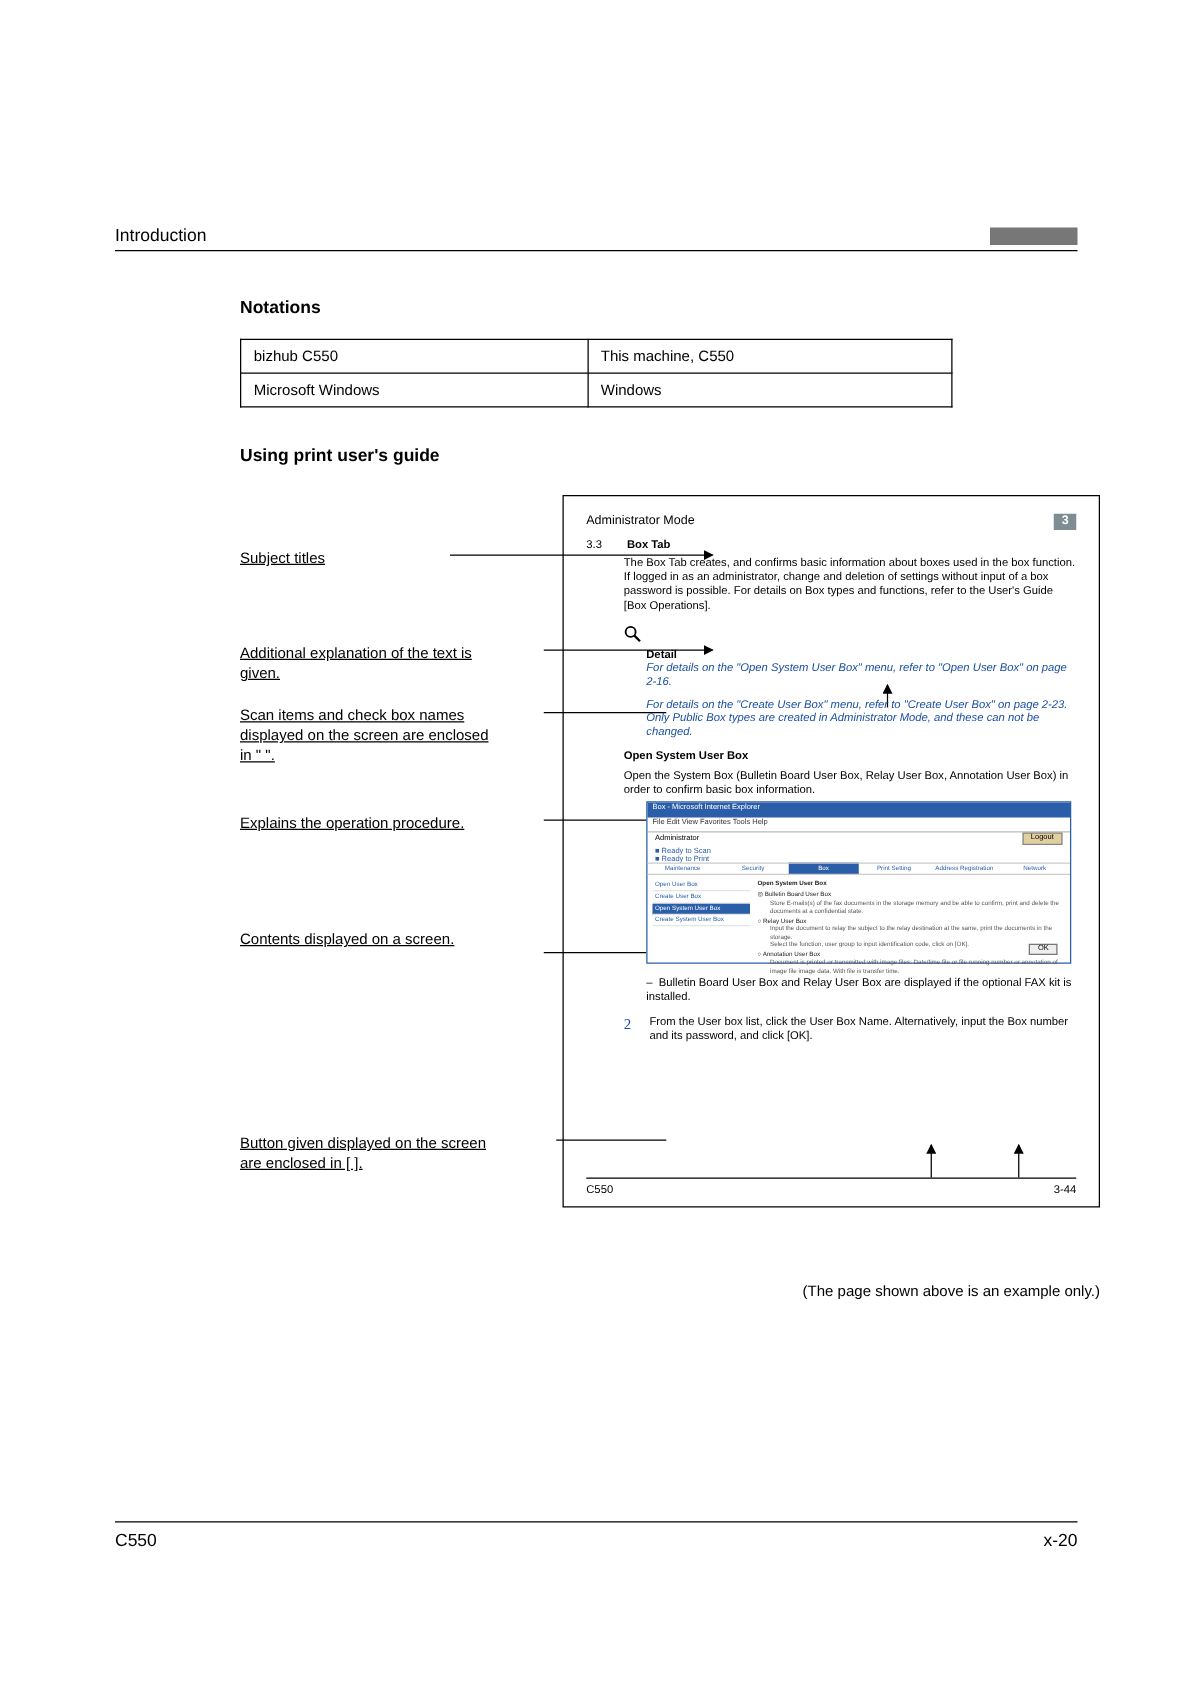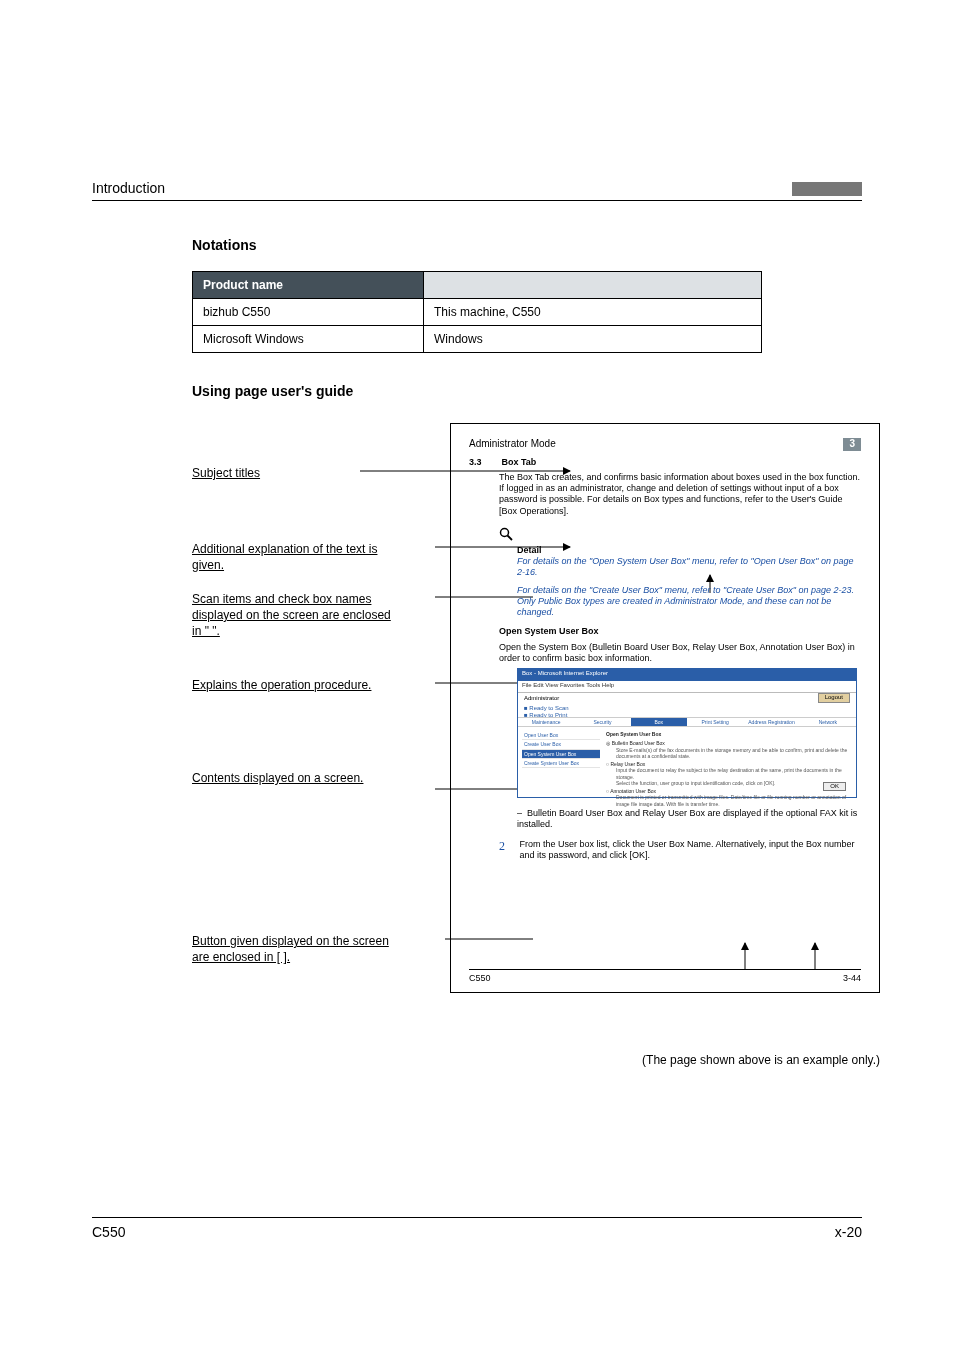--- a/index.html
+++ b/index.html
@@ -110,21 +110,21 @@
     align-items: center;
   }
   .cb-mode .chapnum {
     background: #7e8c94;
     color: #fff;
     font-weight: bold;
     padding: 0 6px;
     font-size: 10px;
   }
   .cb-secnum {
-    font-weight: bold;
+    font-weight: normal;
     display: inline-block;
     width: 30px;
     vertical-align: top;
   }
   .cb-sectitle {
     font-weight: bold;
   }
   .cb-body {
     margin-left: 30px;
   }
@@ -300,36 +300,32 @@
 
   <div class="header-line">
     <span class="header-title">Introduction</span>
     <span class="header-chapter"></span>
   </div>
 
   <div class="section-title">Notations</div>
 
   <table class="products">
     <tbody>
-        <tr>
-      <th style="width:210px">Product name</th>
-      <th class="blank"></th>
-    </tr>
     <tr>
       <td>bizhub C550</td>
       <td>This machine, C550</td>
     </tr>
     <tr>
       <td>Microsoft Windows</td>
       <td>Windows</td>
     </tr>
   </tbody>
     </table>
 
-  <div class="subsection-title">Using page user's guide</div>
+  <div class="subsection-title">Using print user's guide</div>
 
   <div class="diagram-wrap">
 
     <div class="callouts">
       <div class="callout" style="top:42px">Subject titles</div>
       <div class="callout" style="top:118px">Additional explanation of the text is given.</div>
       <div class="callout" style="top:168px">Scan items and check box names displayed on the screen are enclosed in " ".</div>
       <div class="callout" style="top:254px">Explains the operation procedure.</div>
       <div class="callout" style="top:347px">Contents displayed on a screen.</div>
       <div class="callout" style="top:510px">Button given displayed on the screen are enclosed in [ ].</div>

